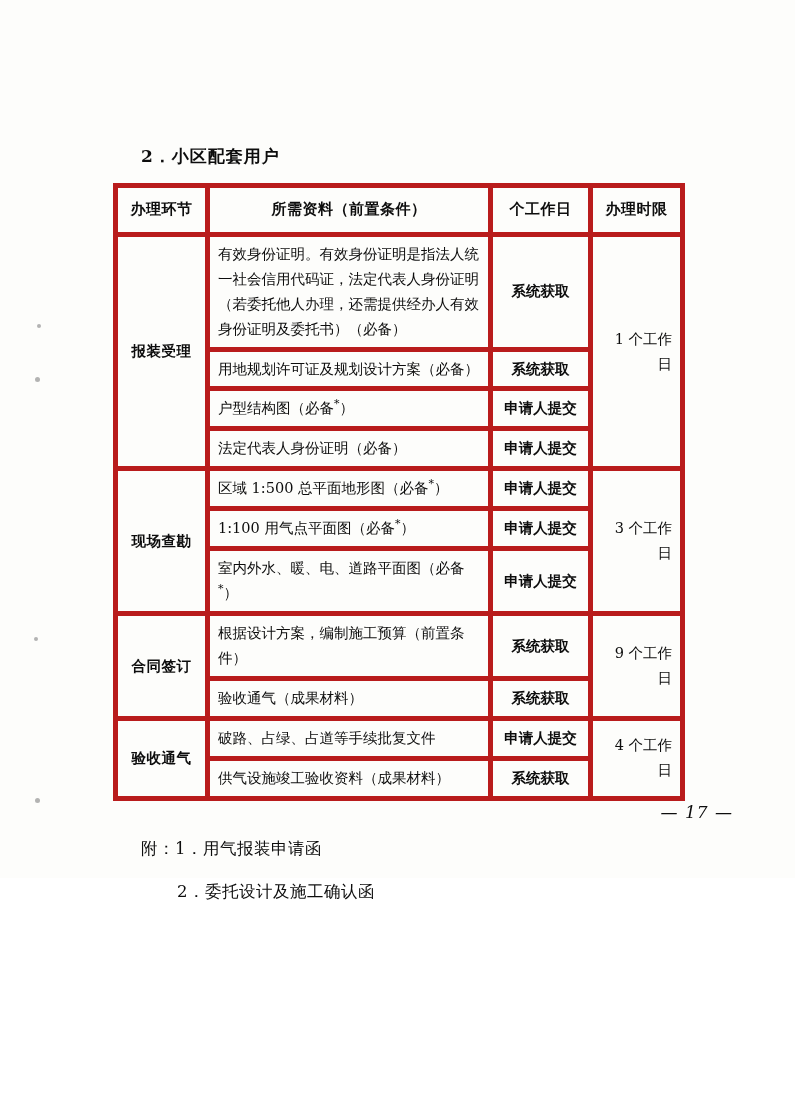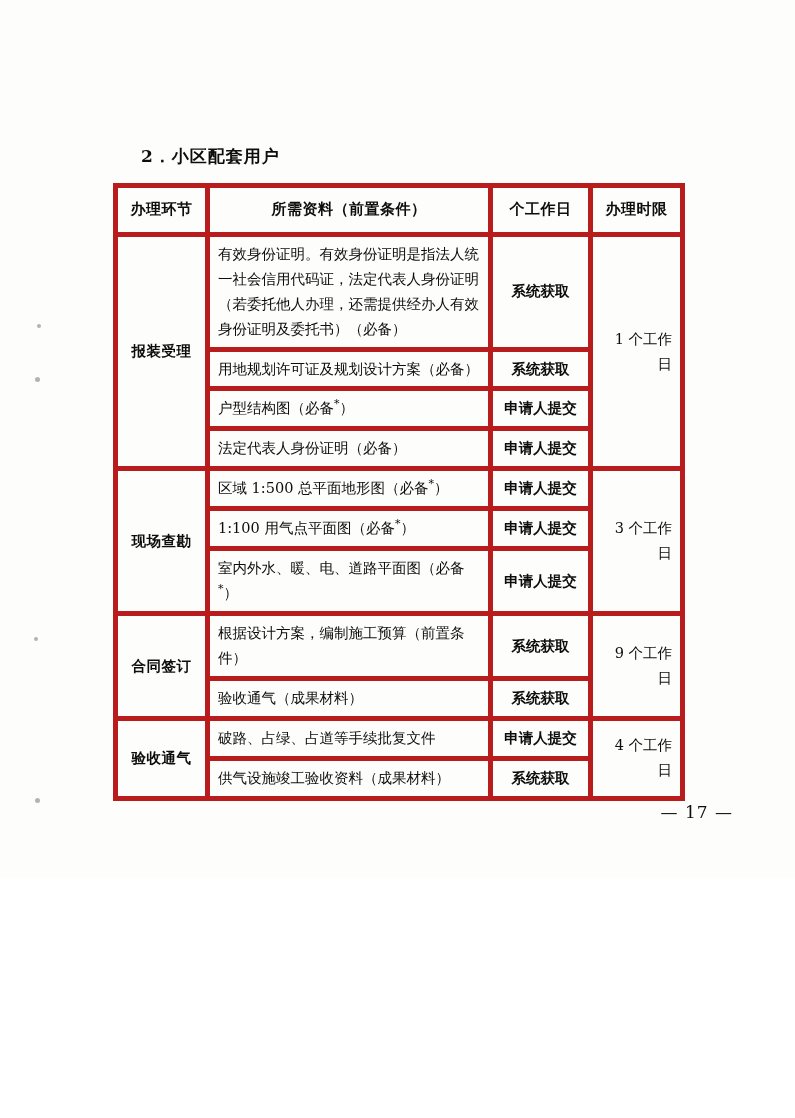--- a/index.html
+++ b/index.html
@@ -105,20 +105,21 @@
     font-size: 16.5px;
     white-space: nowrap;
     letter-spacing: .5px;
   }
   .pagenum {
     position: absolute;
     right: 62px;
     bottom: 56px;
     font-size: 17px;
     letter-spacing: 1px;
+    font-style: italic;
   }
   sup.star {
     font-size: 11px;
     vertical-align: super;
     line-height: 0;
   }
 </style>
 </head>
 <body>
 
@@ -198,15 +199,17 @@
         <td class="dur" rowspan="2">4 个工作日</td>
       </tr>
       <tr>
         <td class="mat">供气设施竣工验收资料（成果材料）</td>
         <td class="src">系统获取</td>
       </tr>
     </tbody>
   </table>
 
 
+  <div class="attach-label">附：1．用气报装申请函</div>
+  <div class="attach-item-2">2．委托设计及施工确认函</div>
 
   <div class="pagenum">— 17 —</div>
 </div>
 
 </body></html>

